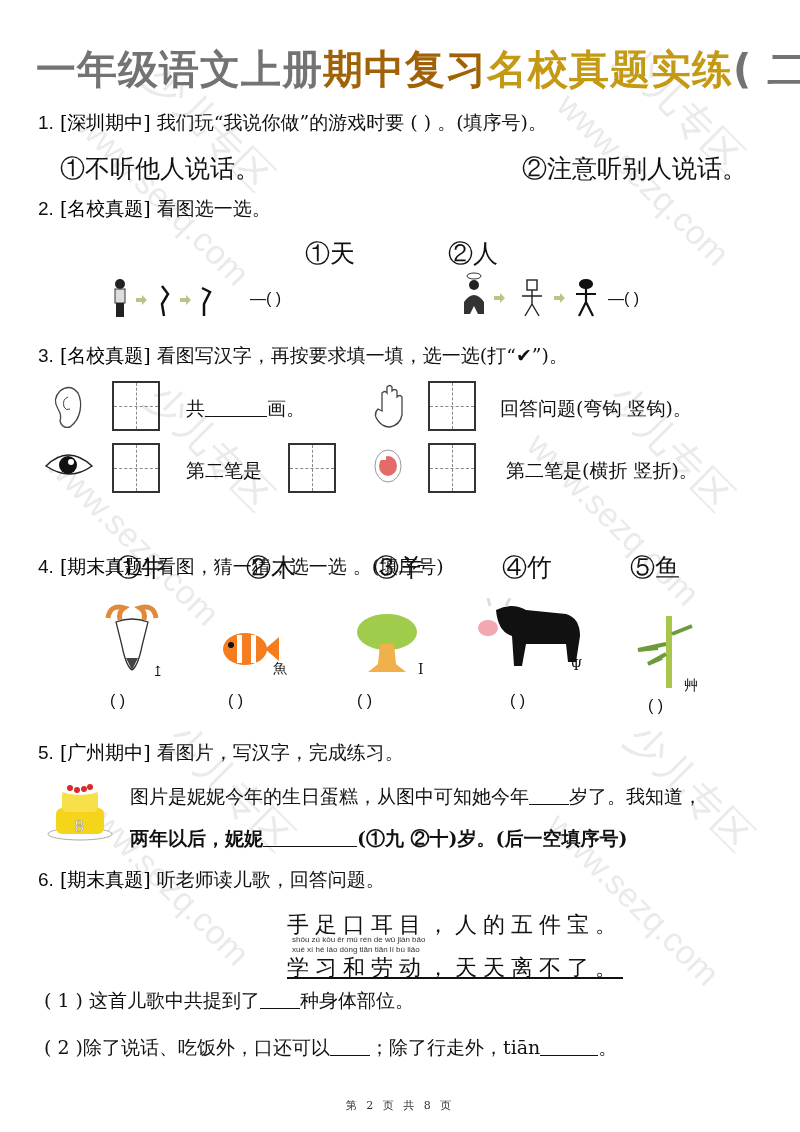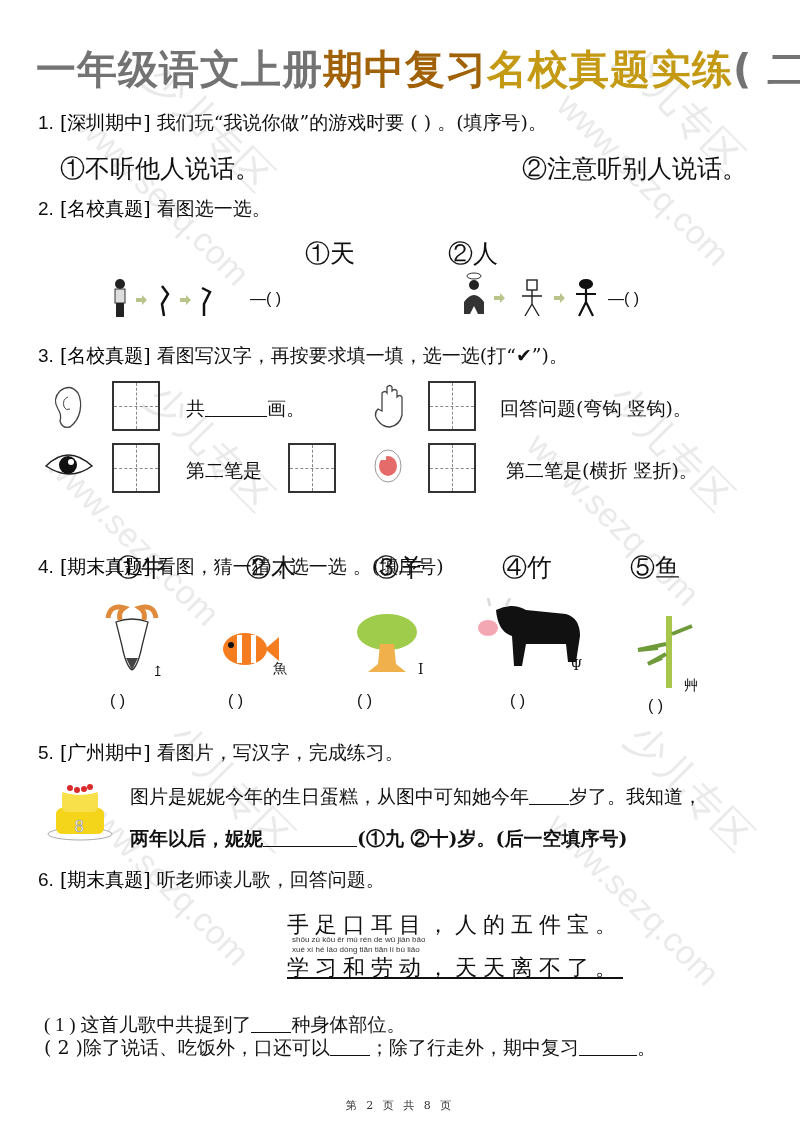--- a/index.html
+++ b/index.html
@@ -208,20 +208,20 @@
 <div class="abs q" style="left:38px;top:867px;text-align:right;">
   <span class="num">6.</span>
   <span class="tag">[期末真题]</span>
   <span>听老师读儿歌，回答问题。</span>
 </div>
 <div class="abs py" style="left:292px;top:902px;margin-top:33px;">shǒu  zú  kǒu  ěr  mù      rén  de  wǔ  jiàn  bǎo</div>
 <div class="abs poem" style="left:287px;top:910px;">手足口耳目，人的五件宝。</div>
 <div class="abs py" style="left:292px;top:945px;">xué  xí  hé  láo  dòng      tiān  tiān  lí  bù  liǎo</div>
 <div class="abs poem" style="left:287px;top:953px;text-decoration:underline;">学习和劳动，天天离不了。</div>
 
-<div class="abs q" style="left:44px;top:1012px;font-family:Liberation Serif, serif;">
+<div class="abs q" style="left:44px;top:988px;">
   <span>( 1 ) 这首儿歌中共提到了</span><span class="blank" style="width:40px;"></span><span>种身体部位。</span>
 </div>
 <div class="abs q" style="left:44px;top:1035px;">
-  <span>( 2 )除了说话、吃饭外，口还可以</span><span class="blank" style="width:40px;"></span><span>；除了行走外，期中复习</span><span class="blank" style="width:58px;"></span><span>。</span>
+  <span>( 2 )除了说话、吃饭外，口还可以</span><span class="blank" style="width:40px;"></span><span>；除了行走外，tiān</span><span class="blank" style="width:58px;"></span><span>。</span>
 </div>
 
 <div class="abs footer">第 2 页 共 8 页</div>
 
 </body></html>

